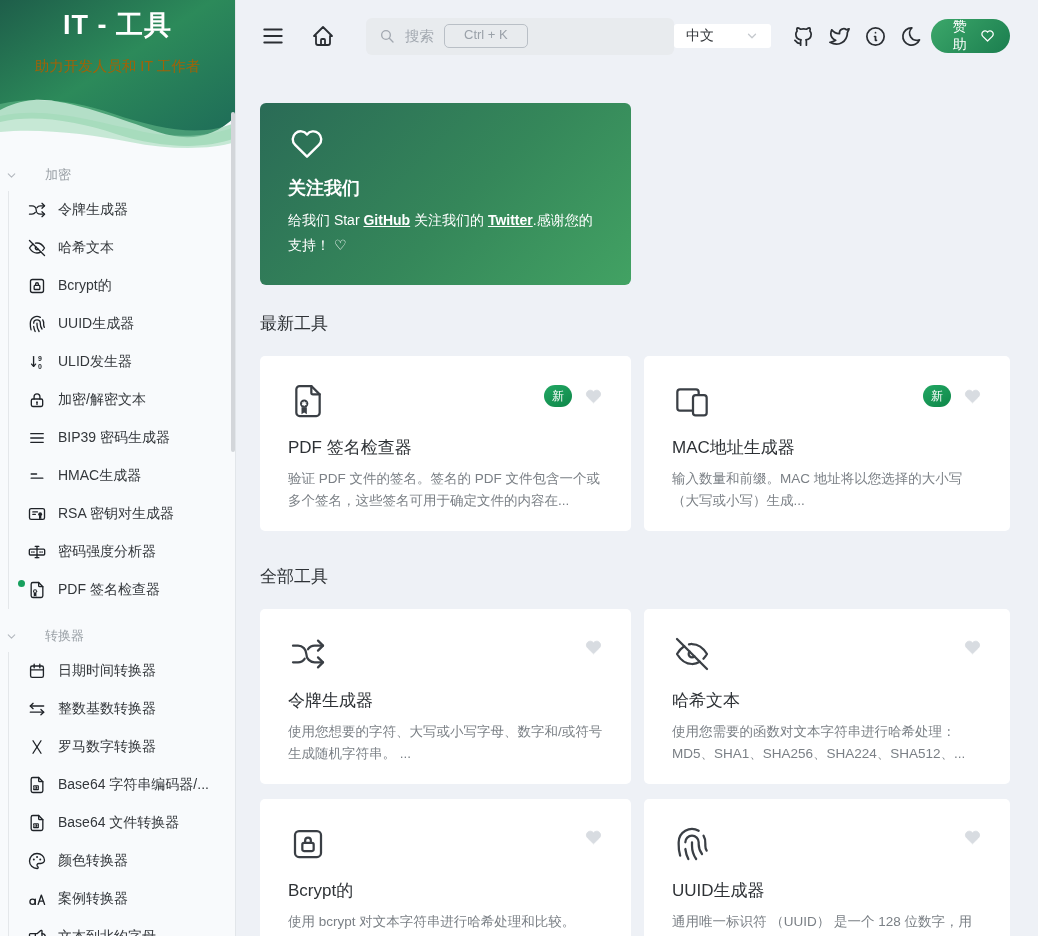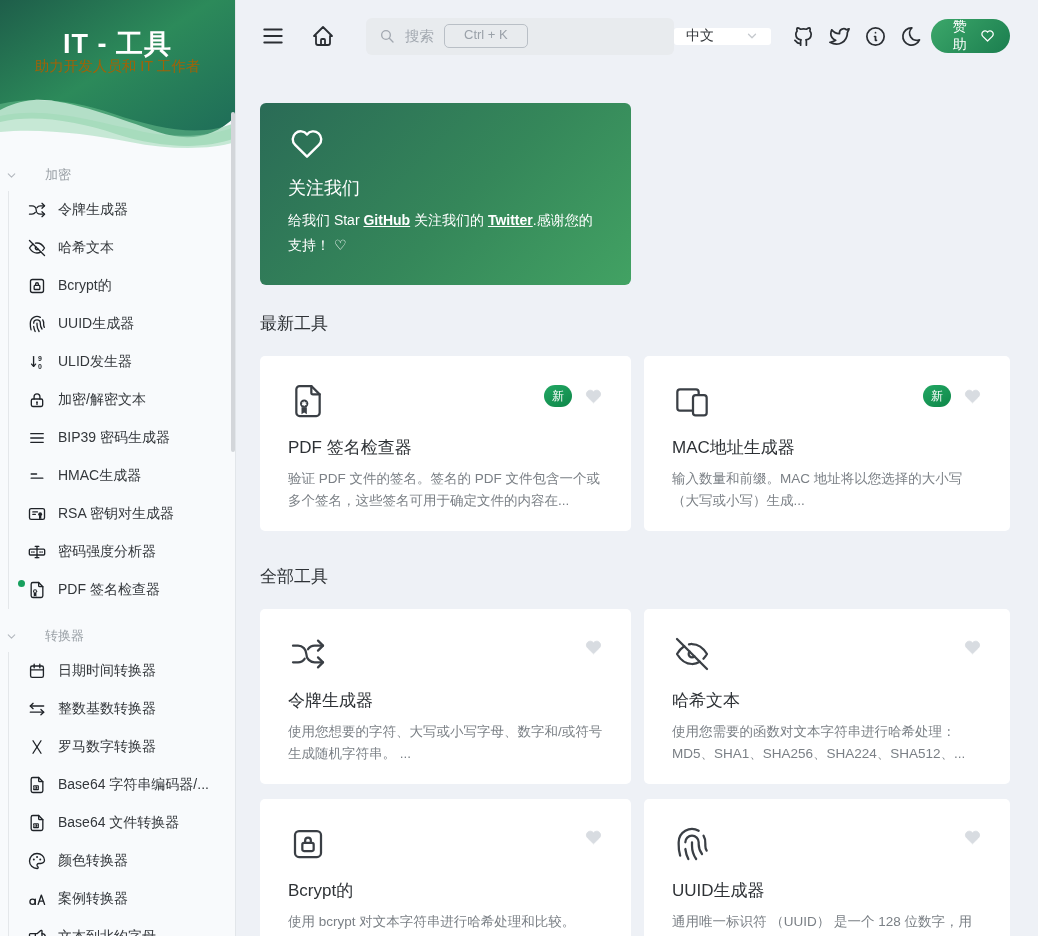--- a/index.html
+++ b/index.html
@@ -11,21 +11,21 @@
     font-family:"Liberation Sans","DejaVu Sans",sans-serif;
     color:#333;
   }
   svg { display:block; }
 
   
   .sidebar { width:236px; min-width:236px; background:#f8fafc; border-right:1px solid #e2e6ea; position:relative; height:100%; overflow:hidden; }
   .scroll-thumb { position:absolute; right:0; top:112px; width:4px; height:340px; background:#d3d6da; border-radius:2px; }
   .side-header { position:relative; height:150px; }
   .side-header > svg { position:absolute; left:0; top:0; width:236px; height:150px; }
-  .side-title { position:absolute; top:26px; left:0; right:0; text-align:center; color:#fff; font-size:27px; font-weight:bold; letter-spacing:1px; }
+  .side-title { position:absolute; top:7px; left:0; right:0; text-align:center; color:#fff; font-size:27px; font-weight:bold; letter-spacing:1px; }
   .side-sub { position:absolute; top:57px; left:0; right:0; text-align:center; color:#a16207; font-size:14.5px; }
 
   .nav { padding:8px 0 0; }
   .nav-section { margin-bottom:10px; }
   .nav-label { display:flex; align-items:center; gap:27px; padding:8px 0 7px 5px; color:#9aa0a6; font-size:13px; cursor:pointer; }
   .nav-label .chev { width:13px; height:13px; color:#b4b9bf; }
   .nav-items { margin-left:8px; border-left:1px solid #e4e7ea; }
   .nav-item { position:relative; display:flex; align-items:center; gap:11px; height:38px; padding-left:18px; font-size:14px; color:#33373b; cursor:pointer; }
   .nav-item svg { width:20px; height:20px; color:#1f2328; flex:none; }
   .nav-item-label { white-space:nowrap; }
@@ -38,31 +38,31 @@
   .icon-btn svg { width:23px; height:23px; }
   .menu-btn { margin-right:25px; }
   .menu-btn svg { width:26px; height:26px; }
   .home-btn { margin-right:31px; }
   .home-btn svg { width:24px; height:24px; }
   .search { width:322px; height:37px; background:#e8ebee; border-radius:6px; display:flex; align-items:center; padding:0 13px; gap:10px; cursor:text; }
   .search svg { width:16px; height:16px; color:#a2a8b0; }
   .search .ph { font-size:14.5px; color:#a2a8b0; }
   .kbd { border:1px solid #b9bfc6; border-radius:5px; font-size:13px; padding:1px 19px 2px; color:#9aa1a9; line-height:1.4; }
   .spacer { flex:1; }
-  .lang { width:101px; height:17px; background:#fff; border-radius:3px; display:flex; align-items:center; justify-content:space-between; padding:0 12px; font-size:14px; color:#33373b; cursor:pointer; margin-right:21px; }
+  .lang { width:101px; height:24px; background:#fff; border-radius:3px; display:flex; align-items:center; justify-content:space-between; padding:0 12px; font-size:14px; color:#33373b; cursor:pointer; margin-right:21px; }
   .lang svg { width:14px; height:14px; color:#c5c9ce; }
   .tb-ic { margin-right:13px; }
   .sponsor { height:34px; border:none; border-radius:17px; padding:0 15px; background:linear-gradient(135deg,#3ca76a,#1b7e4f); color:#fff; font-size:14px; display:flex; align-items:center; gap:7px; cursor:pointer; margin-left:8px; }
   .sponsor svg { width:16px; height:16px; }
 
   .content { padding:0 28px 0 24px; overflow:hidden; }
   .follow { width:371px; height:182px; margin-top:31px; border-radius:6px; color:#fff; padding:22px 28px;
     background:linear-gradient(135deg,#2a6b56 0%, #35875a 55%, #42a263 100%); cursor:pointer; }
   .follow .big-heart { width:38px; height:38px; color:#fff; }
-  .follow h3 { margin:13px 0 0; font-size:18px; font-weight:400; }
+  .follow h3 { margin:13px 0 0; font-size:18px; font-weight:700; }
   .follow p { margin:8px 0 0; font-size:14px; line-height:1.8; }
   .follow a { color:#fff; font-weight:bold; text-decoration:underline; cursor:pointer; }
 
   h2.sec { margin:27px 0 0; font-size:17px; font-weight:500; color:#2e3236; }
   h2.sec.second { margin-top:34px; }
   .grid { display:grid; grid-template-columns:371px 366px; gap:15px 13px; margin-top:21px; }
   .card { background:#fff; border-radius:5px; padding:25px 28px; height:175px; cursor:pointer; }
   .card-top { display:flex; justify-content:space-between; align-items:flex-start; }
   .card-icon { width:40px; height:40px; color:#3a3f45; stroke-width:1.35; }
   .card-top-right { display:flex; align-items:center; gap:12px; margin-top:4px; }

